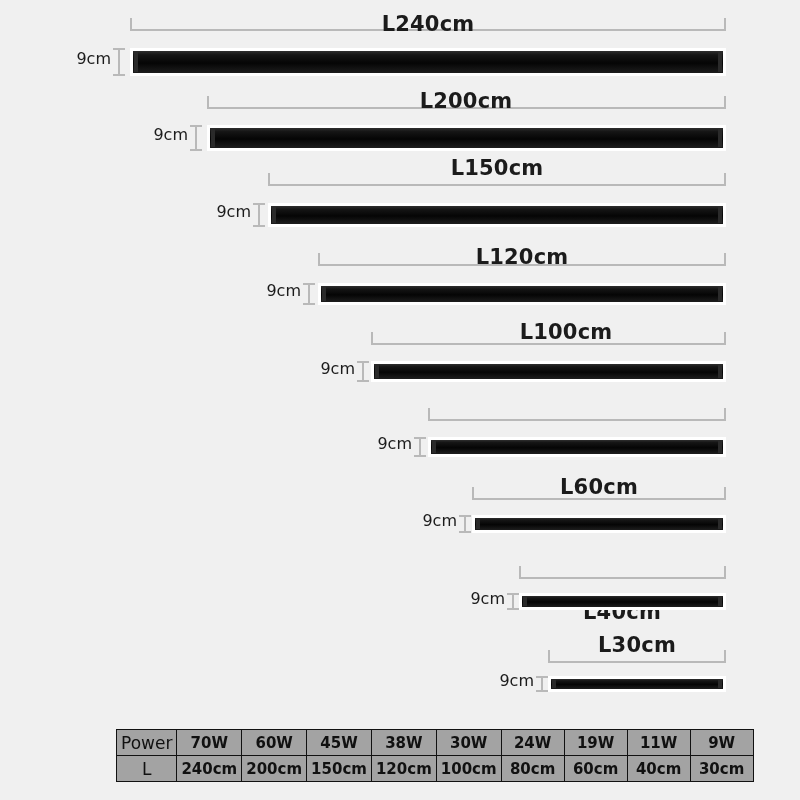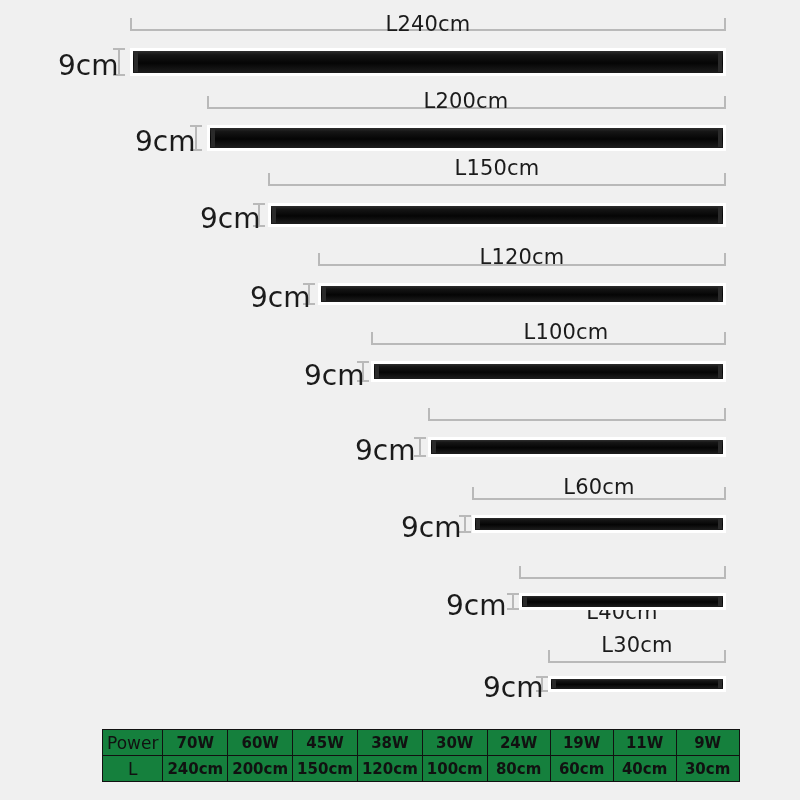--- a/index.html
+++ b/index.html
@@ -50,20 +50,21 @@
   .dim-top .tick-l { left: 0; }
   .dim-top .tick-r { right: 0; }
 
   .len-label {
     position: absolute;
     text-align: center;
     font-size: 21px;
     color: #1b1b1b;
     letter-spacing: 0.2px;
     white-space: nowrap;
+    font-weight: bold;
   }
 
   
   .bar {
     position: absolute;
     background: #111111;
     border: 3px solid #ffffff;
     box-sizing: border-box;
     background-image: linear-gradient(180deg,#2e2e2e 0%, #151515 18%, #050505 55%, #1d1d1d 100%);
   }
@@ -96,33 +97,33 @@
     left: 0;
     width: 12px;
     height: 2px;
     background: #b9b9b9;
   }
   .dim-h .tick-t { top: 0; }
   .dim-h .tick-b { bottom: 0; }
 
   .h-label {
     position: absolute;
-    font-size: 28px;
+    font-size: 16px;
     color: #1b1b1b;
     white-space: nowrap;
     text-align: right;
   }
 
   
   .spec-table {
     position: absolute;
-    left: 102px;
+    left: 116px;
     top: 729px;
     border-collapse: collapse;
-    background: #15803d;
+    background: #a3a3a3;
   }
   .spec-table td {
     border: 1px solid #111111;
     font-size: 15px;
     color: #111111;
     text-align: center;
     height: 25px;
     padding: 0 4px;
     font-weight: bold;
     font-family: "DejaVu Sans", sans-serif;

